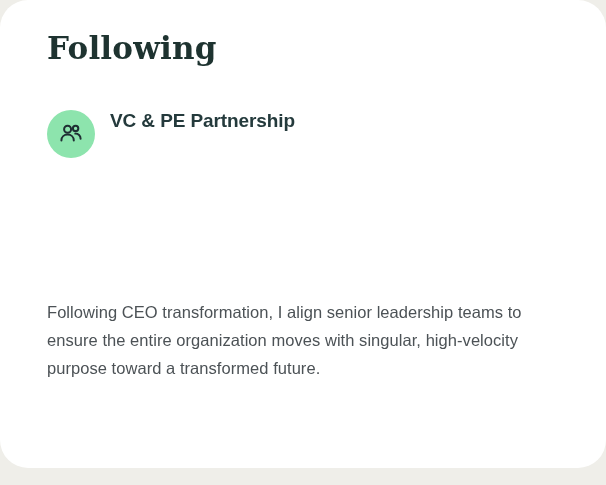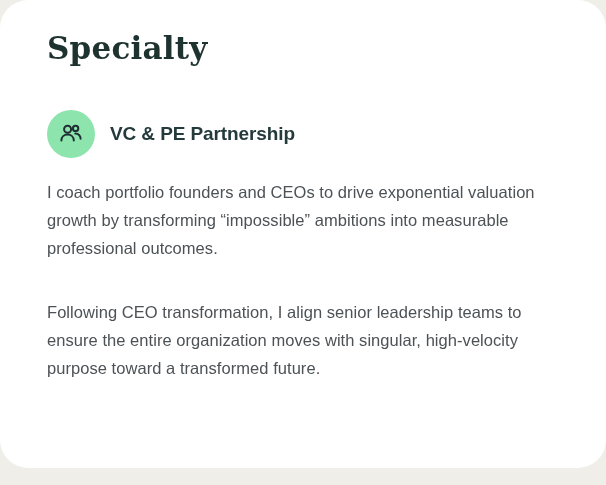--- a/index.html
+++ b/index.html
@@ -46,21 +46,20 @@
   .block {
     position: absolute;
     left: 47px;
     width: 520px;
   }
   .block-1 { top: 110px; }
   .block-2 { top: 286px; }
 
   .block-head {
     display: flex;
-    align-items: center;
     gap: 15px;
     height: 48px;
   }
   .icon-circle {
     width: 48px;
     height: 48px;
     min-width: 48px;
     border-radius: 50%;
     background: #8DE4AD;
     display: flex;
@@ -92,35 +91,34 @@
     width: 520px;
     margin-top: 12px;
   }
 </style>
 </head>
 <body>
 
 <div class="page">
   <div class="card">
 
-    <div class="section-title">Specialty</div>
+    <div class="section-title">Following</div>
 
     <div class="block block-1">
       <div class="block-head">
         <span class="icon-circle">
           <svg width="26" height="26" viewBox="0 0 26 26" fill="none" stroke="#1F2E33" stroke-width="2" stroke-linecap="round" stroke-linejoin="round">
             <circle cx="9.6" cy="8.2" r="3.5"></circle>
             <path d="M3.4 19.4c0-3.5 2.8-5.9 6.2-5.9s6.2 2.4 6.2 5.9"></path>
             <circle cx="17.6" cy="7.4" r="2.7"></circle>
             <path d="M17.3 12.6c2.9-.1 5.3 2 5.3 5.1"></path>
           </svg>
         </span>
         <span class="block-heading">VC &amp; PE Partnership</span>
       </div>
-      <div class="block-body">I coach portfolio founders and CEOs to drive exponential valuation growth by transforming “impossible” ambitions into measurable professional outcomes.</div>
     </div>
 
     <div class="block block-2">
       <div class="block-body">Following CEO transformation, I align senior leadership teams to ensure the entire organization moves with singular, high-velocity purpose toward a transformed future.</div>
     </div>
 
   </div>
 </div>
 
 </body></html>

